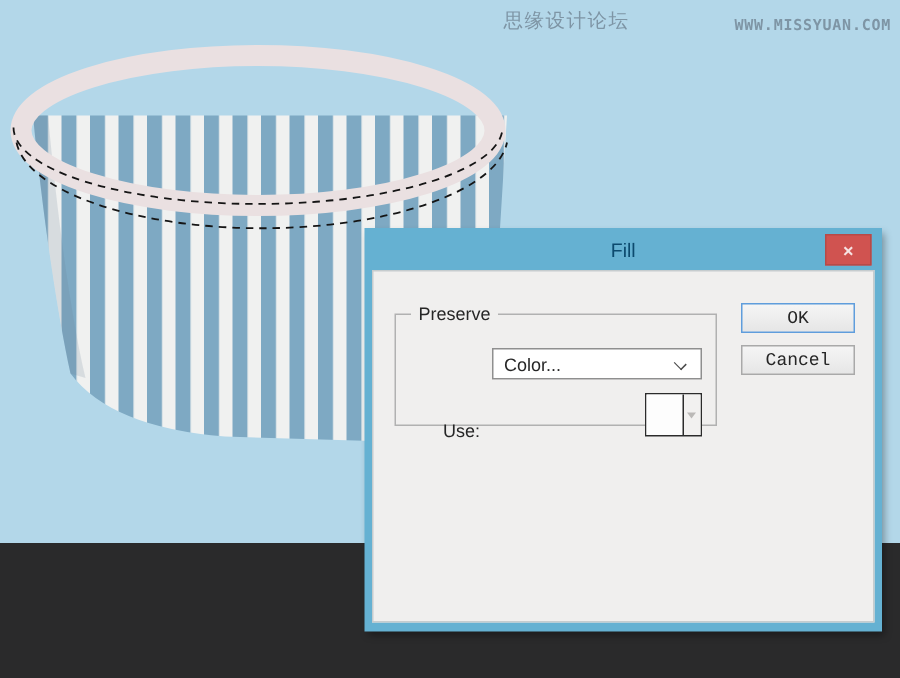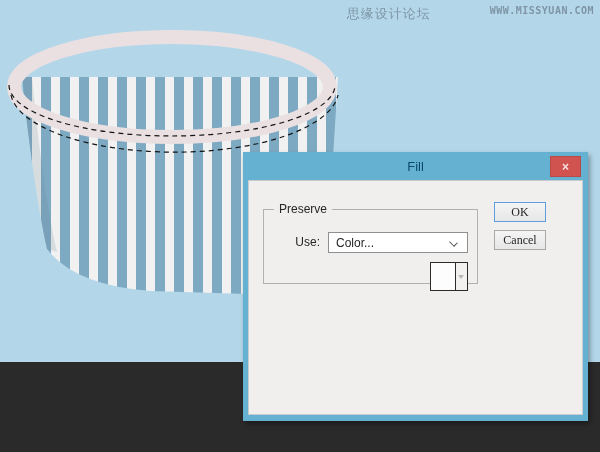--- a/index.html
+++ b/index.html
@@ -10,21 +10,21 @@
 
   
   .canvas-area { position:absolute; left:0; top:0; width:600px; height:362px; background:var(--canvas-bg); }
   .canvas-area svg { display:block; }
   .p-white { fill:var(--stripe-white); }
   .p-blue  { fill:var(--stripe-blue); }
   .rim { fill:none; stroke:var(--rim-color); stroke-width:14; }
   .ants { fill:none; stroke:#151515; stroke-width:1.2; stroke-dasharray:5 4; }
   .cup-shade { fill:rgba(104,130,148,0.18); }
 
-  .watermark { position:absolute; top:5px; right:6px; display:flex; gap:11px; align-items:flex-start; color:var(--watermark-color); }
+  .watermark { position:absolute; top:5px; right:6px; display:flex; gap:22px; align-items:flex-end; color:var(--watermark-color); }
   .wm-cn { font-size:13px; letter-spacing:1px; }
   .wm-en { font-size:10px; font-weight:bold; letter-spacing:0.5px; font-family:"DejaVu Sans Mono",monospace;padding-left:48px; }
 
   .workspace { position:absolute; left:0; top:362px; width:600px; height:90px; background:var(--workspace-dark); }
 
   
   .dialog { position:absolute; left:243px; top:152px; width:345px; height:269px;
             background:var(--titlebar-blue); box-shadow:2px 3px 5px rgba(0,0,0,0.35); font-size:12px; color:#262626; }
   .titlebar { position:relative; height:28px; }
   .dialog-title { position:absolute; left:0; right:0; top:7px; text-align:center; font-size:13px; color:#0c4a6e; }
@@ -32,21 +32,21 @@
                border:1px solid #b64a48; color:#f6e3e3; font-size:12px; font-weight:bold; text-align:center;
                line-height:18px; cursor:default; font-family:inherit; }
   .dialog-body { position:absolute; left:5px; right:5px; top:28px; bottom:6px; background:var(--dialog-bg);
                  border:1px solid #c6ccce; }
 
   fieldset.group { position:absolute; border:1px solid #b1b1b1; background:transparent; }
   fieldset.group legend { margin-left:10px; padding:0 5px; font-size:12px; color:#262626; }
   .contents-group { left:14px; top:21px;  width:215px; height:82px; }
   .blending-group { left:14px; top:122px; width:215px; height:93px; }
 
-  .lbl { position:absolute; font-size:12px; color:#262626; text-align:right; }
+  .lbl { position:absolute; font-size:12px; color:#262626; text-align:right;margin-top:45px; }
   .lbl.disabled { color:#b5b3b1; }
   .use-lbl     { left:0; width:56px;  top:19px; }
   .cp-lbl      { left:0; width:162px; top:51px; }
   .mode-lbl    { left:0; width:56px;  top:17px; }
   .opacity-lbl { left:0; width:56px;  top:46px; }
 
   .combo { position:absolute; background:#fff; border:1px solid #8f8f8f; height:21px; width:140px; left:64px; }
   .use-combo  { top:16px; }
   .mode-combo { top:14px; }
   .combo-text { position:absolute; left:7px; top:3px; font-size:12px; }
@@ -64,22 +64,22 @@
 
   .opacity-input { position:absolute; left:64px; top:43px; width:51px; height:19px;
                    border:1px solid #8ab7dc; background:#fff; font-size:12px; padding-left:6px;
                    font-family:inherit; color:#262626; }
   .pct { position:absolute; left:126px; top:46px; font-size:12px; }
 
   .checkbox { position:absolute; left:9px; top:71px; width:13px; height:13px;
               background:#fdfdfd; border:1px solid #8f8f8f; }
   .cb-label { position:absolute; left:27px; top:70px; font-size:12px; }
 
-  .btn { position:absolute; left:245px; width:52px; height:20px; font-size:12px; color:#262626;
-         background:linear-gradient(#f5f5f5,#e6e6e6); text-align:center; cursor:default; font-family:Liberation Serif, serif; }
+  .btn { position:absolute; left:245px; width:76px; height:20px; font-size:12px; color:#262626;
+         background:linear-gradient(#f5f5f5,#e6e6e6); text-align:center; cursor:default; font-family:Liberation Mono, monospace; }
   .ok-btn     { top:21px; border:1px solid #5f9ddc; }
   .cancel-btn { top:49px; border:1px solid #a9a9a9; }
 </style>
 </head>
 <body>
 
 <div class="screen">
 
   <div class="canvas-area">
     <svg width="600" height="362" viewBox="0 0 600 362">

